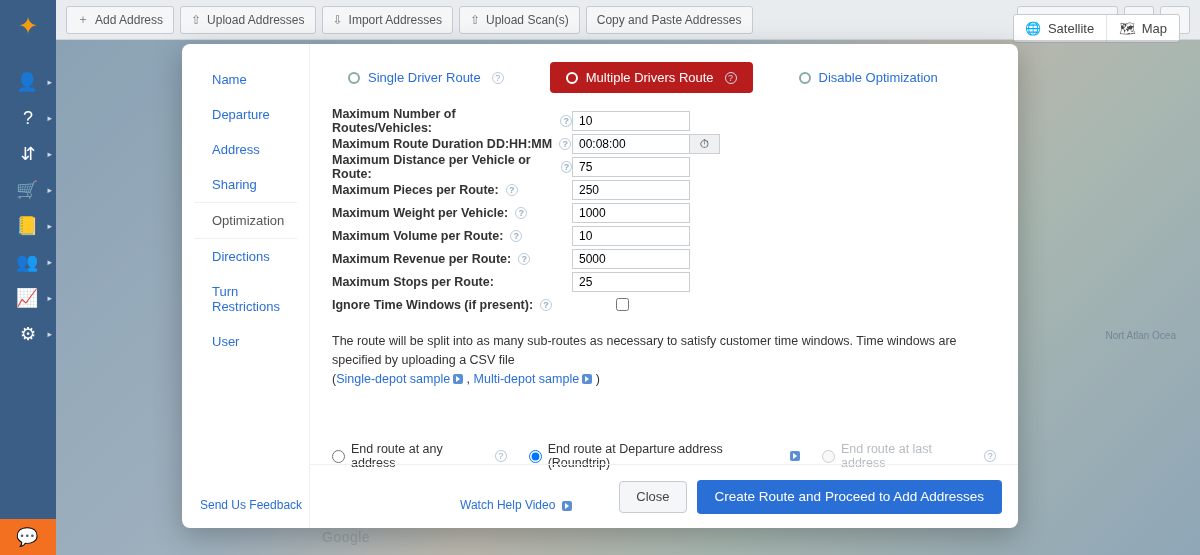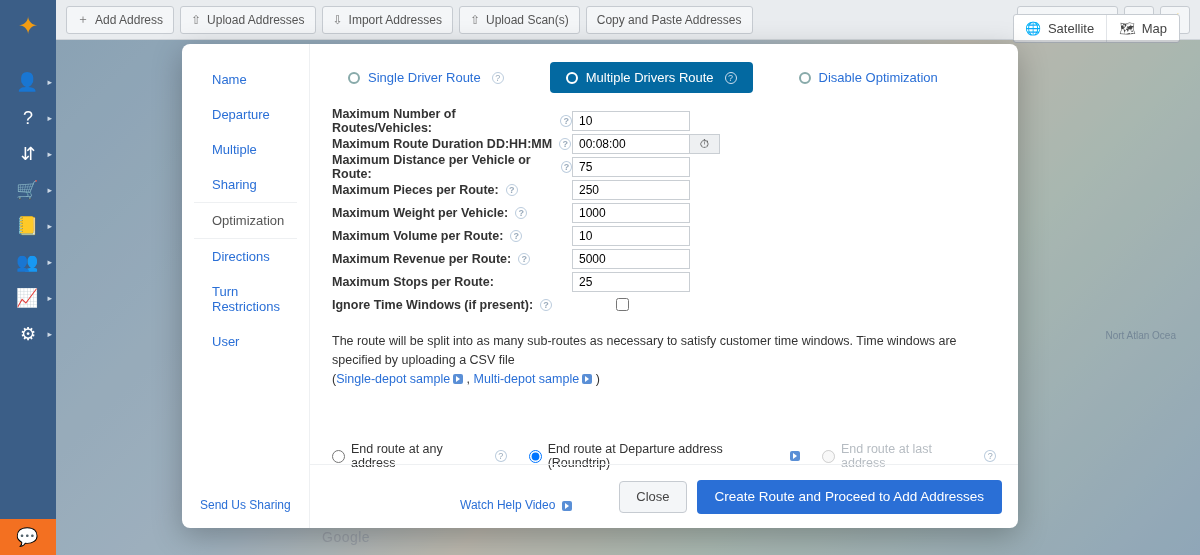--- a/index.html
+++ b/index.html
@@ -24,21 +24,21 @@
 .modal{position:absolute;left:182px;top:44px;width:836px;height:484px;background:#fff;border-radius:8px;box-shadow:0 8px 30px rgba(0,0,0,.25);z-index:8;display:flex;overflow:hidden}
 .side{width:128px;border-right:1px solid #eef0f2;padding:18px 12px;display:flex;flex-direction:column;position:relative}
 .side a{display:block;padding:10px 18px;font-size:13px;color:#2a6fd6;cursor:pointer;text-decoration:none}
 .side a.active{color:#555;background:#fff;border-top:1px solid #eef0f2;border-bottom:1px solid #eef0f2;position:relative}
 .side a.active::after{content:"";position:absolute;right:-1px;top:0;bottom:0;width:2px;background:#fff}
 .side .footer-link{position:absolute;bottom:16px;left:18px;font-size:12px;color:#2a6fd6;cursor:pointer}
 .main{flex:1;display:flex;flex-direction:column;position:relative}
 .tabs{display:flex;gap:30px;padding:18px 22px 10px 22px;align-items:center}
 .tab{display:flex;align-items:center;gap:8px;font-size:13px;color:#2a6fd6;cursor:pointer;padding:8px 16px;border-radius:4px}
 .tab .radio{width:12px;height:12px;border:2px solid #8aa;border-radius:50%;display:inline-block}
-.tab.active{background:#0369a1;color:#fff}
+.tab.active{background:#b91c1c;color:#fff}
 .tab.active .radio{border-color:#fff}
 .tab.disable{color:#2a6fd6}
 .help-ic{width:12px;height:12px;display:inline-flex;align-items:center;justify-content:center;font-size:9px;color:#9ab;border:1px solid #bcd;border-radius:50%;margin-left:3px;cursor:pointer}
 .tab.active .help-ic{color:#cde;border-color:#cde}
 .form{padding:6px 22px 0 22px;font-size:13px;color:#333}
 .row{display:flex;align-items:center;height:23px}
 .row .lab{width:240px;font-weight:bold;font-size:12.5px;display:flex;align-items:center;gap:4px}
 .row input[type=text]{width:118px;height:20px;border:1px solid #c9ced3;padding:0 6px;font-size:12px;background:#fff}
 .dur-wrap{display:flex;align-items:center}
 .dur-btn{width:30px;height:20px;border:1px solid #c9ced3;border-left:none;background:#eef0f2;display:flex;align-items:center;justify-content:center;font-size:12px;cursor:pointer}
@@ -117,27 +117,27 @@
 <div class="map-label"><span>Nort
 Atlan
 Ocea</span></div>
 <div class="google-badge">Google</div>
 
 <div class="overlay"></div>
 <div class="modal">
   <div class="side">
     <a>Name</a>
     <a>Departure</a>
-    <a>Multiple</a>
+    <a>Address</a>
     <a>Sharing</a>
     <a class="active">Optimization</a>
     <a>Directions</a>
     <a>Turn Restrictions</a>
     <a>User</a>
-    <span class="footer-link">Send Us Sharing</span>
+    <span class="footer-link">Send Us Feedback</span>
   </div>
 
   <div class="main">
     <div class="tabs">
       <div class="tab">
           <span class="radio"></span>
           <span>Single Driver Route</span>
           <span class="help-ic">?</span>
         </div>
       <div class="tab active">

